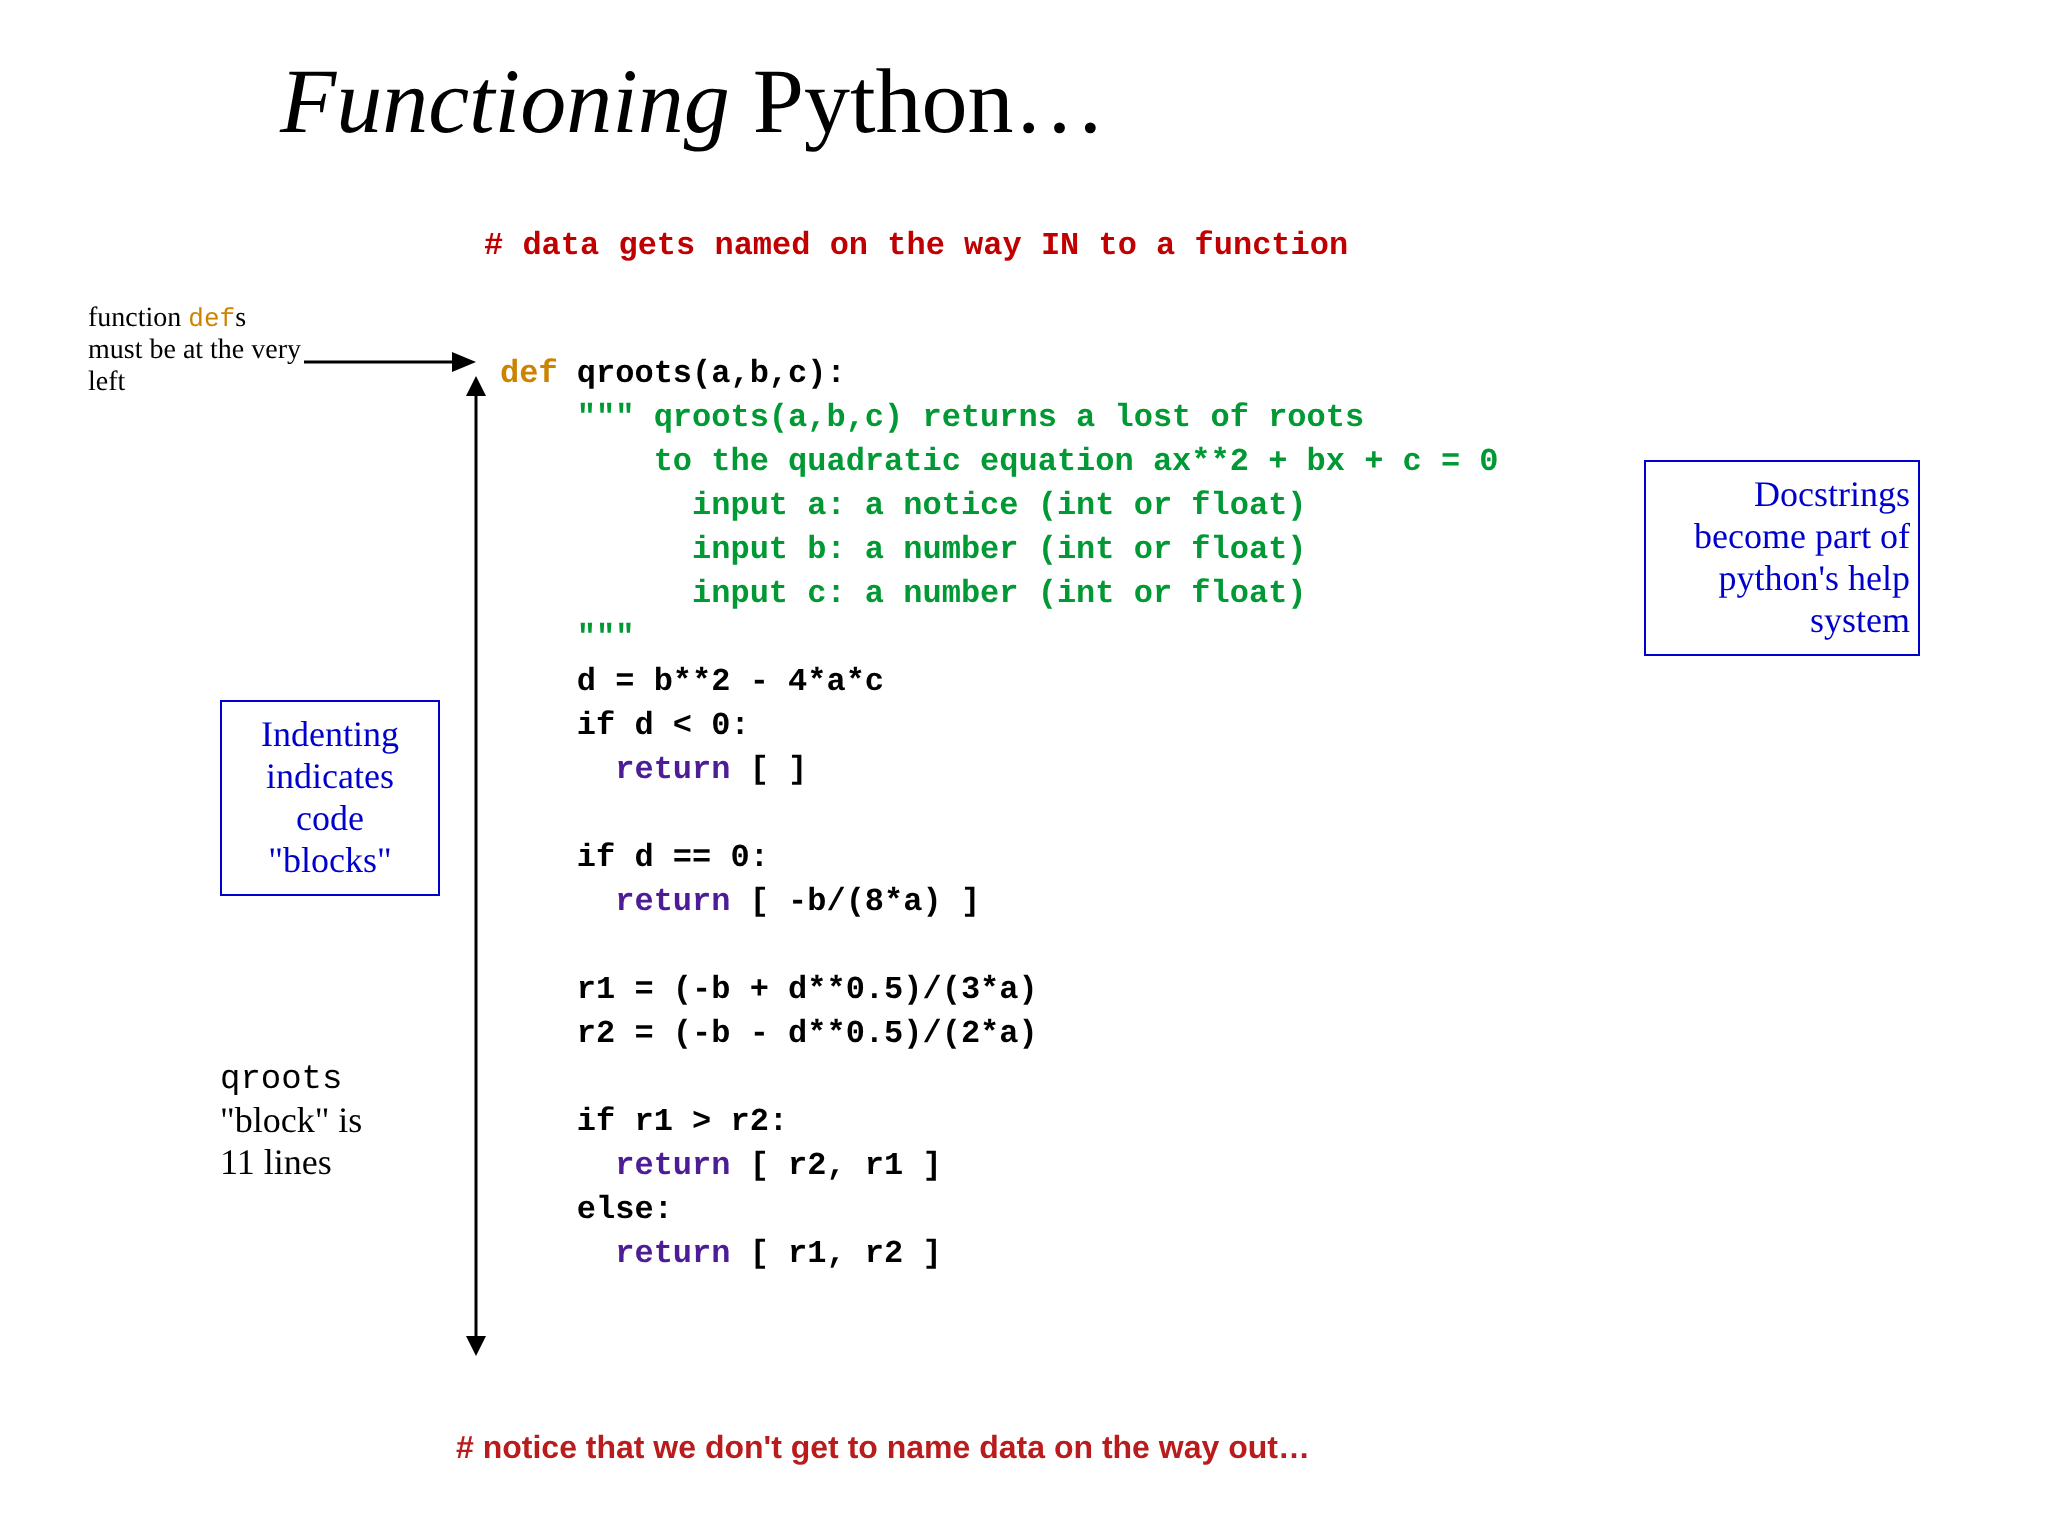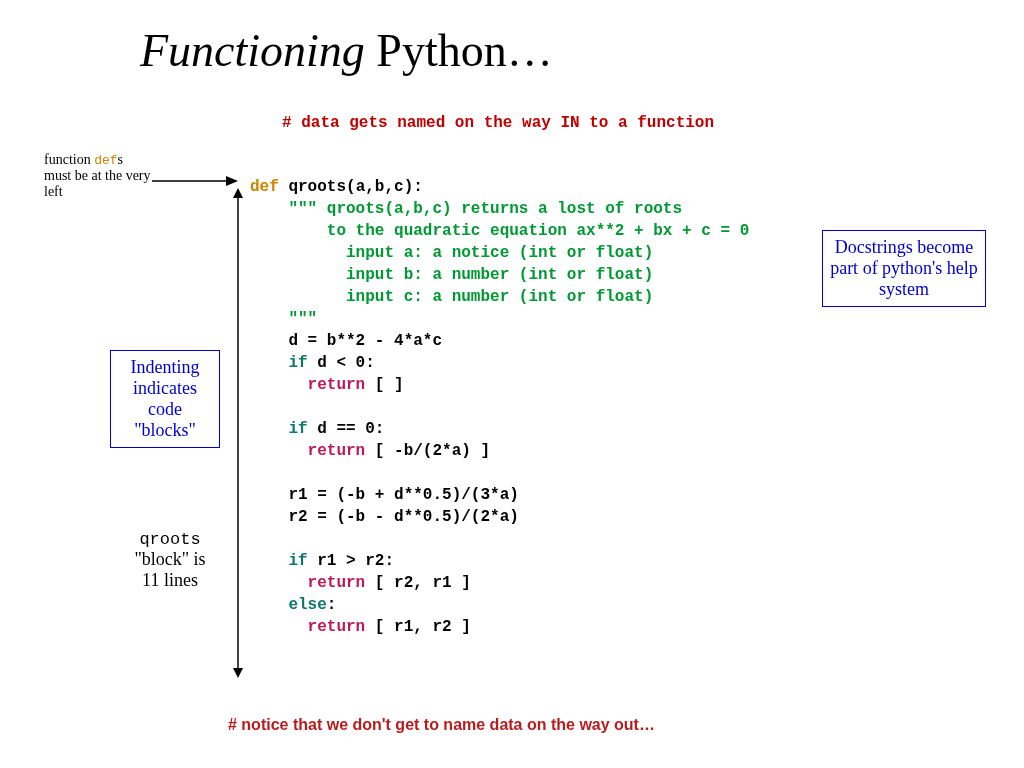--- a/index.html
+++ b/index.html
@@ -20,21 +20,20 @@
   }
   .title .ital { font-style: italic; margin-top: 48px; }
   .top-comment {
     position: absolute;
     top: 114px;
     left: 242px;
     font-family: "Courier New", Courier, monospace;
     font-weight: bold;
     font-size: 16px;
     color: #c00000;
-    margin-left: 40px;
   }
   .sidenote-defs {
     position: absolute;
     top: 152px;
     left: 44px;
     width: 108px;
     font-size: 14px;
     color: #000;
   }
   .kw { color: #cc8400; font-family: "Courier New", Courier, monospace; font-size: 13px; }
@@ -53,22 +52,22 @@
     font-family: "Courier New", Courier, monospace;
     font-weight: bold;
     font-size: 16px;
     line-height: 22px;
     white-space: pre;
     color: #000;
   }
   .code .def { color: #cc8400; }
   .code .fn  { color: #000000; }
   .code .doc { color: #009933; }
-  .code .ret { color: #be185d; }
-  .code .kwb { color: #0f766e; }
+  .code .ret { color: #4c1d95; }
+  .code .kwb { color: #000000; }
   .vbar {
     position: absolute;
     top: 188px;
     left: 230px;
     width: 16px;
     height: 490px;
   }
   .box-indent {
     position: absolute;
     top: 350px;
@@ -78,33 +77,33 @@
     padding: 6px 4px;
     text-align: center;
     font-size: 18px;
     color: #0000cc;
   }
   .qroots-block {
     position: absolute;
     top: 528px;
     left: 110px;
     width: 120px;
-    text-align: center;
+    text-align: left;
     font-size: 18px;
     color: #000;
   }
   .mono-inline { font-family: "Courier New", Courier, monospace; font-size: 17px; }
   .box-docstr {
     position: absolute;
     top: 230px;
     left: 822px;
-    width: 164px;
+    width: 138px;
     border: 1px solid #0000cc;
     padding: 6px 4px;
-    text-align: center;
+    text-align: right;
     font-size: 18px;
     color: #0000cc;
   }
   .bottom-comment {
     position: absolute;
     top: 716px;
     left: 228px;
     font-family: Liberation Sans, sans-serif;
     font-weight: bold;
     font-size: 16px;
@@ -144,21 +143,21 @@
 <span class="doc">        to the quadratic equation ax**2 + bx + c = 0</span>
 <span class="doc">          input a: a notice (int or float)</span>
 <span class="doc">          input b: a number (int or float)</span>
 <span class="doc">          input c: a number (int or float)</span>
 <span class="doc">    """</span>
 <span>    d = b**2 - 4*a*c</span>
 <span>    </span><span class="kwb">if</span><span> d &lt; 0:</span>
 <span>      </span><span class="ret">return</span><span> [ ]</span>
 <span></span>
 <span>    </span><span class="kwb">if</span><span> d == 0:</span>
-<span>      </span><span class="ret">return</span><span> [ -b/(2*a) ]</span>
+<span>      </span><span class="ret">return</span><span> [ -b/(8*a) ]</span>
 <span></span>
 <span>    r1 = (-b + d**0.5)/(3*a)</span>
 <span>    r2 = (-b - d**0.5)/(2*a)</span>
 <span></span>
 <span>    </span><span class="kwb">if</span><span> r1 &gt; r2:</span>
 <span>      </span><span class="ret">return</span><span> [ r2, r1 ]</span>
 <span>    </span><span class="kwb">else</span><span>:</span>
 <span>      </span><span class="ret">return</span><span> [ r1, r2 ]</span></div>
 
 <div class="box-indent">Indenting indicates code "blocks"</div>

